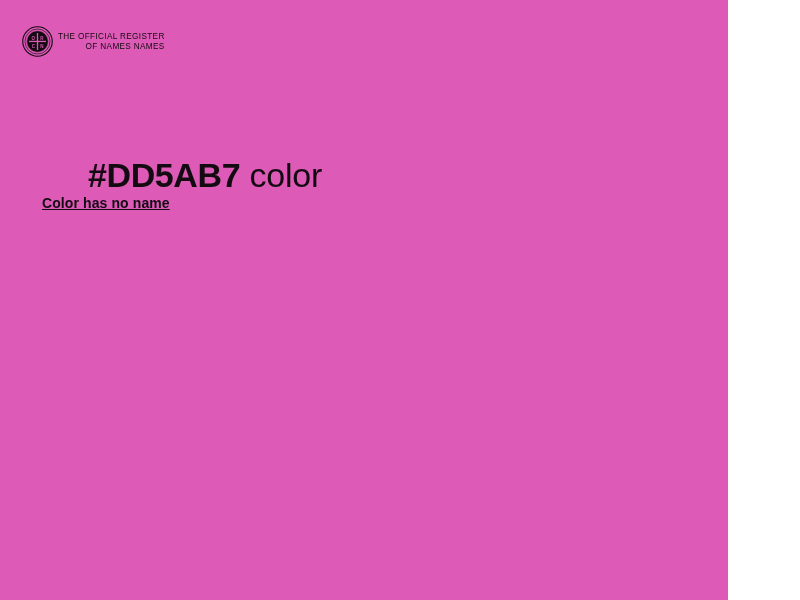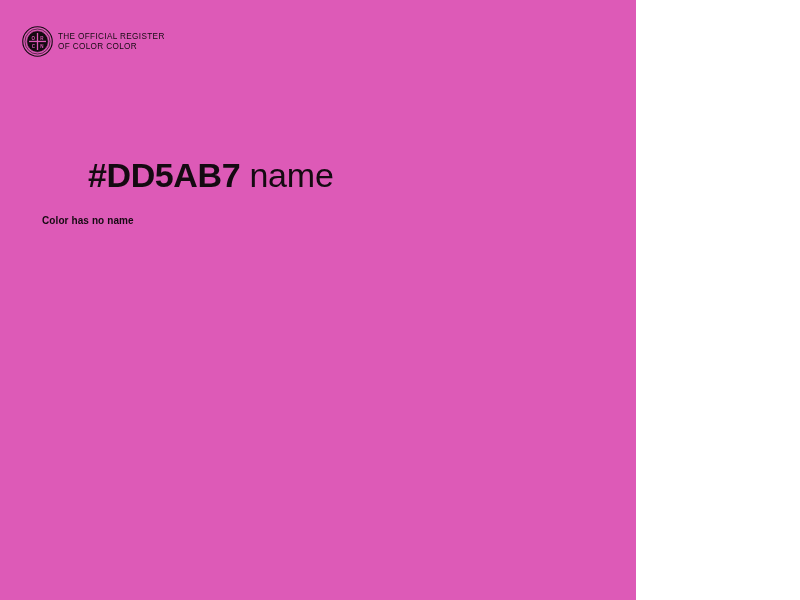--- a/index.html
+++ b/index.html
@@ -8,23 +8,24 @@
     padding: 0;
   }
   body {
     width: 800px;
     height: 600px;
     overflow: hidden;
     font-family: "Liberation Sans", sans-serif;
   }
   #page {
     position: relative;
-    width: 636px;
+    width: 728px;
     height: 600px;
     background: #dd5ab7;
+    text-align: right;
   }
 
   
   #brand {
     position: absolute;
     left: 22px;
     top: 26px;
     display: flex;
     align-items: center;
     gap: 5px;
@@ -68,28 +69,29 @@
   }
   #color-title .word {
     font-weight: normal;
     letter-spacing: -0.2px;
   }
 
   
   #color-subtitle {
     position: absolute;
     left: 42px;
-    top: 215px;
+    top: 197px;
     font-family: "Liberation Sans", sans-serif;
-    font-size: 10px;
+    font-size: 14px;
     font-weight: bold;
     line-height: 12px;
     letter-spacing: 0.1px;
     color: #140a11;
     white-space: nowrap;
+    text-decoration: underline;
   }
 </style>
 </head>
 <body>
 
 <div id="page" style="background: rgb(221, 90, 183);">
 
   <div id="brand">
     <svg id="brand-emblem" viewBox="0 0 62 62">
       <circle cx="31" cy="31" r="29.5" fill="none" stroke="#140a11" stroke-width="2.2"></circle>
@@ -102,21 +104,21 @@
       <g fill="#dd5ab7" font-family="'Liberation Sans', sans-serif" font-size="9" font-weight="bold" text-anchor="middle">
         <text x="22.5" y="27.5">O</text>
         <text x="39.5" y="27.5">R</text>
         <text x="22.5" y="43">C</text>
         <text x="39.5" y="43">N</text>
       </g>
       <circle cx="31" cy="31" r="21.5" fill="none" stroke="#dd5ab7" stroke-width="1.1"></circle>
     </svg>
     <div id="brand-text">
       <div class="brand-line">THE OFFICIAL REGISTER</div>
-      <div class="brand-line">OF COLOR COLOR</div>
+      <div class="brand-line">OF NAMES NAMES</div>
     </div>
   </div>
 
-  <h1 id="color-title"><span class="hex">#DD5AB7</span><span class="word"> name</span></h1>
+  <h1 id="color-title"><span class="hex">#DD5AB7</span><span class="word"> color</span></h1>
 
   <div id="color-subtitle">Color has no name</div>
 
 </div>
 
 </body></html>

